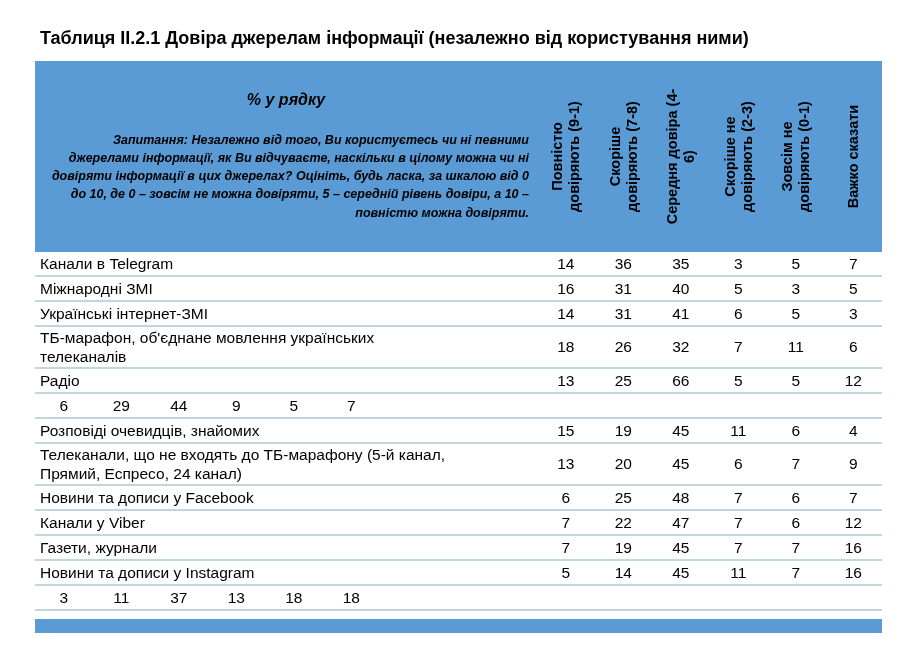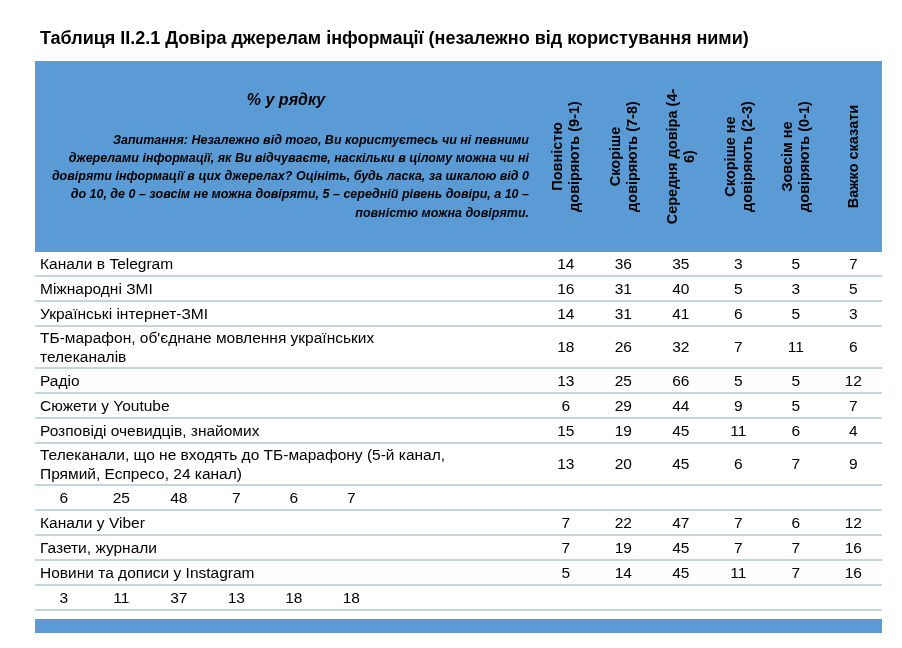--- a/index.html
+++ b/index.html
@@ -138,21 +138,20 @@
         <div class="row-label">Радіо</div>
         <div class="cell">13</div>
         <div class="cell">25</div>
         <div class="cell">66</div>
         <div class="cell">5</div>
         <div class="cell">5</div>
         <div class="cell">12</div>
       </div>
 
       <div class="row">
-        <div class="row-label">Сюжети у Youtube</div>
         <div class="cell">6</div>
         <div class="cell">29</div>
         <div class="cell">44</div>
         <div class="cell">9</div>
         <div class="cell">5</div>
         <div class="cell">7</div>
       </div>
 
       <div class="row">
         <div class="row-label">Розповіді очевидців, знайомих</div>
@@ -169,20 +168,21 @@
 Прямий, Еспресо, 24 канал)</div>
         <div class="cell">13</div>
         <div class="cell">20</div>
         <div class="cell">45</div>
         <div class="cell">6</div>
         <div class="cell">7</div>
         <div class="cell">9</div>
       </div>
 
       <div class="row">
+        <div class="row-label">Новини та дописи у Facebook</div>
         <div class="cell">6</div>
         <div class="cell">25</div>
         <div class="cell">48</div>
         <div class="cell">7</div>
         <div class="cell">6</div>
         <div class="cell">7</div>
       </div>
 
       <div class="row">
         <div class="row-label">Канали у Viber</div>

